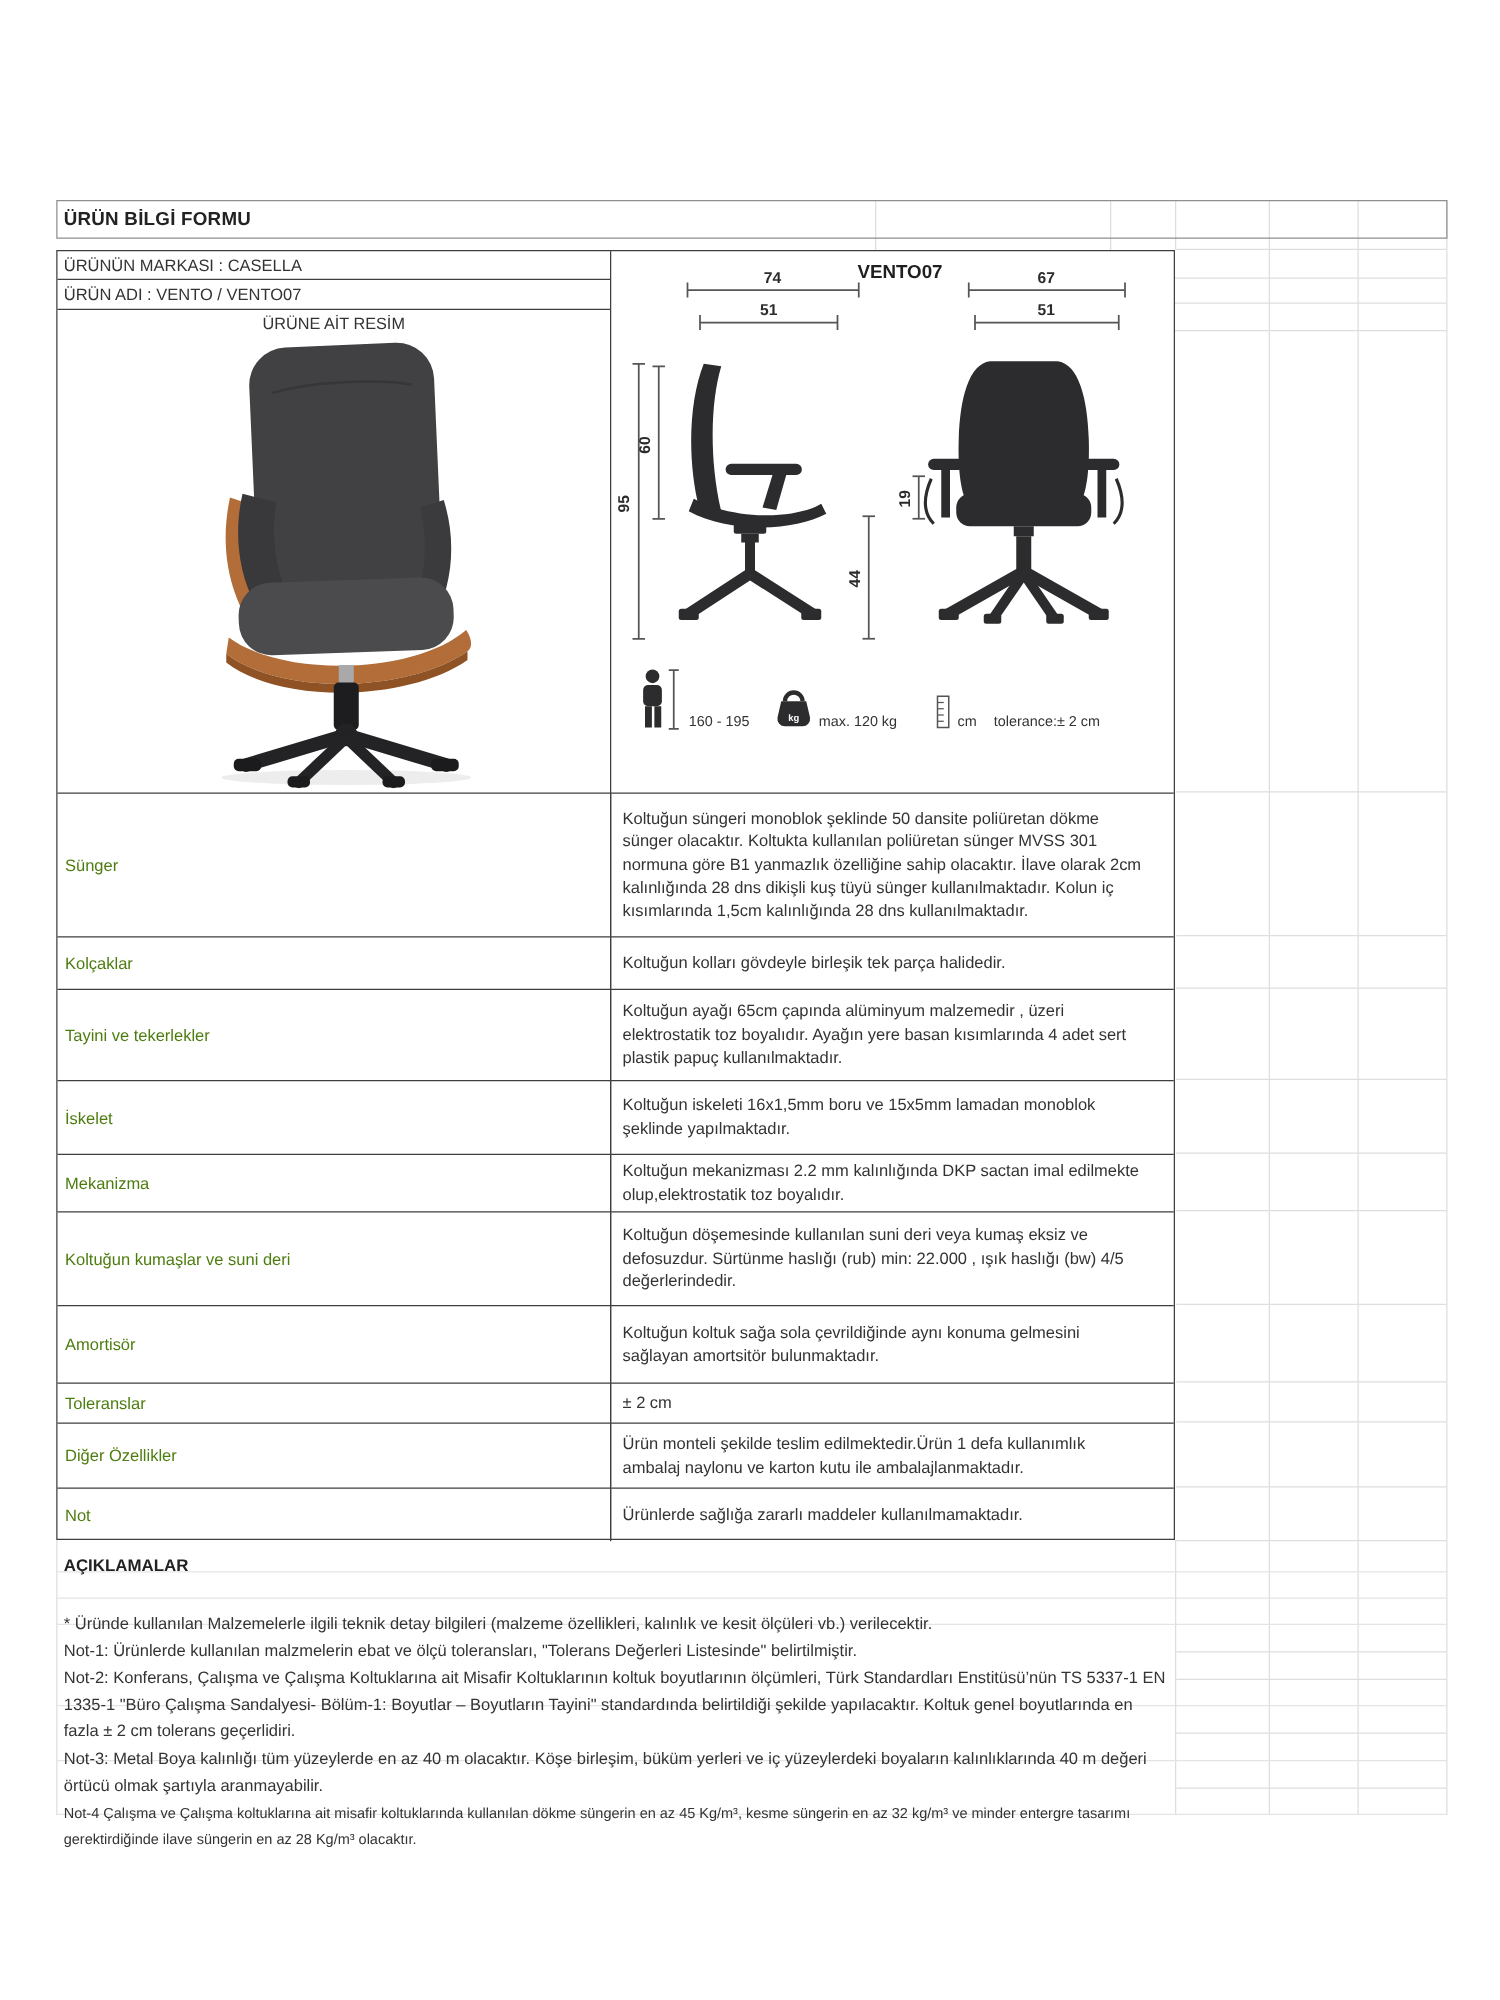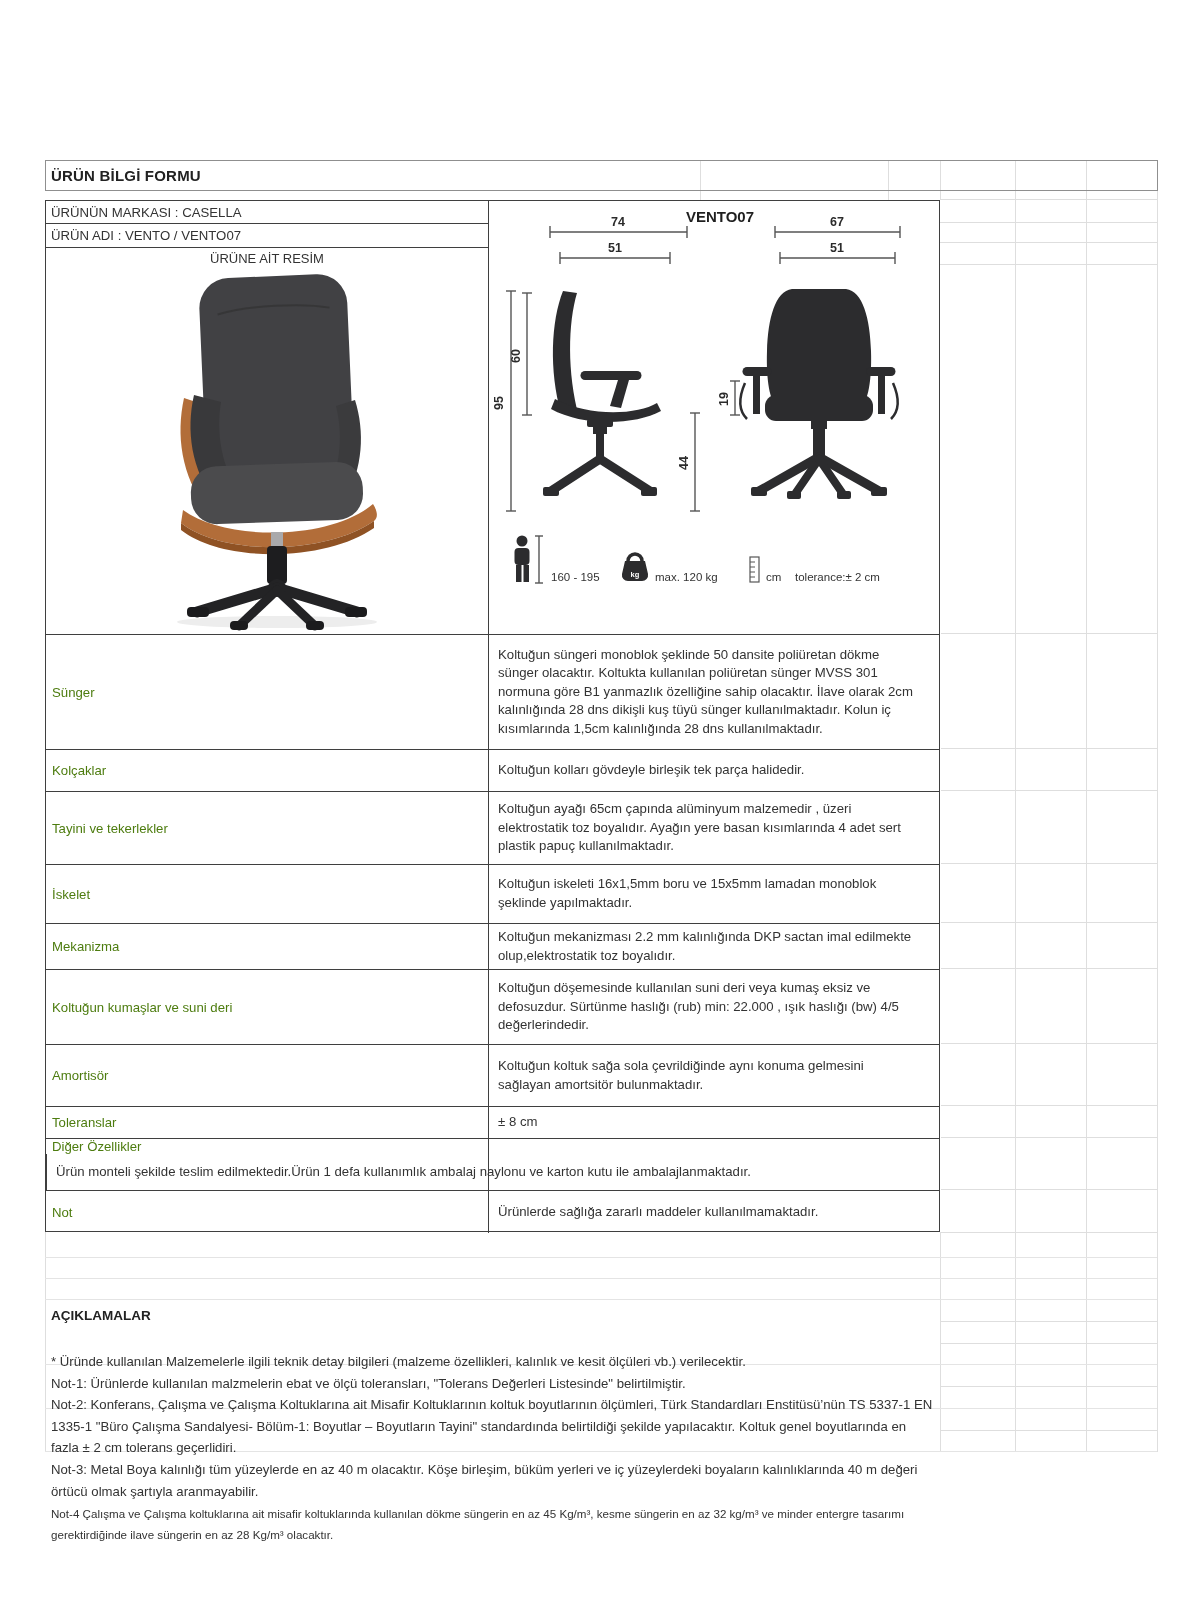--- a/index.html
+++ b/index.html
@@ -44,21 +44,21 @@
   .spec-label{
     width:442px;flex:none;display:flex;align-items:center;
     padding-left:6px;box-sizing:border-box;font-size:13.2px;color:#4d7c0f;
   }
   .spec-value{
     flex:1;display:flex;align-items:center;box-sizing:border-box;
     padding:2px 26px 2px 9px;border-left:1.5px solid #3f3f3f;
     font-size:13.2px;line-height:18.6px;color:#333;
   }
 
-  .notes{left:45px;top:1304px;width:895px;height:225px;}
+  .notes{left:45px;top:1241px;width:895px;height:225px;}
   .notes-heading{
     position:absolute;left:6px;top:4px;font-size:13.5px;font-weight:bold;color:#222;
   }
   .note-line{
     position:absolute;left:6px;width:885px;font-size:13.2px;line-height:21.5px;color:#333;margin-top:20px;
   }
   .note-0{top:27px;}
   .note-1{top:49px;}
   .note-2{top:70px;}
   .note-3{top:135px;}
@@ -284,23 +284,23 @@
   <div class="spec-row" style="top:768px;height:75px;">
     <div class="spec-label">Koltuğun kumaşlar ve suni deri</div>
     <div class="spec-value">Koltuğun döşemesinde kullanılan suni deri veya kumaş eksiz ve defosuzdur. Sürtünme haslığı (rub) min: 22.000 , ışık haslığı (bw) 4/5 değerlerindedir.</div>
   </div>
   <div class="spec-row" style="top:843px;height:62px;">
     <div class="spec-label">Amortisör</div>
     <div class="spec-value">Koltuğun koltuk sağa sola çevrildiğinde aynı konuma gelmesini sağlayan amortsitör bulunmaktadır.</div>
   </div>
   <div class="spec-row" style="top:905px;height:32px;">
     <div class="spec-label">Toleranslar</div>
-    <div class="spec-value">± 8 cm</div>
-  </div>
-  <div class="spec-row" style="top:937px;height:52px;flex-direction:column;">
+    <div class="spec-value">± 2 cm</div>
+  </div>
+  <div class="spec-row" style="top:937px;height:52px;">
     <div class="spec-label">Diğer Özellikler</div>
     <div class="spec-value">Ürün monteli şekilde teslim edilmektedir.Ürün 1 defa kullanımlık ambalaj naylonu ve karton kutu ile ambalajlanmaktadır.</div>
   </div>
   <div class="spec-row" style="top:989px;height:43px;">
     <div class="spec-label">Not</div>
     <div class="spec-value">Ürünlerde sağlığa zararlı maddeler kullanılmamaktadır.</div>
   </div>
 </div>
 
 <div class="abs notes">

